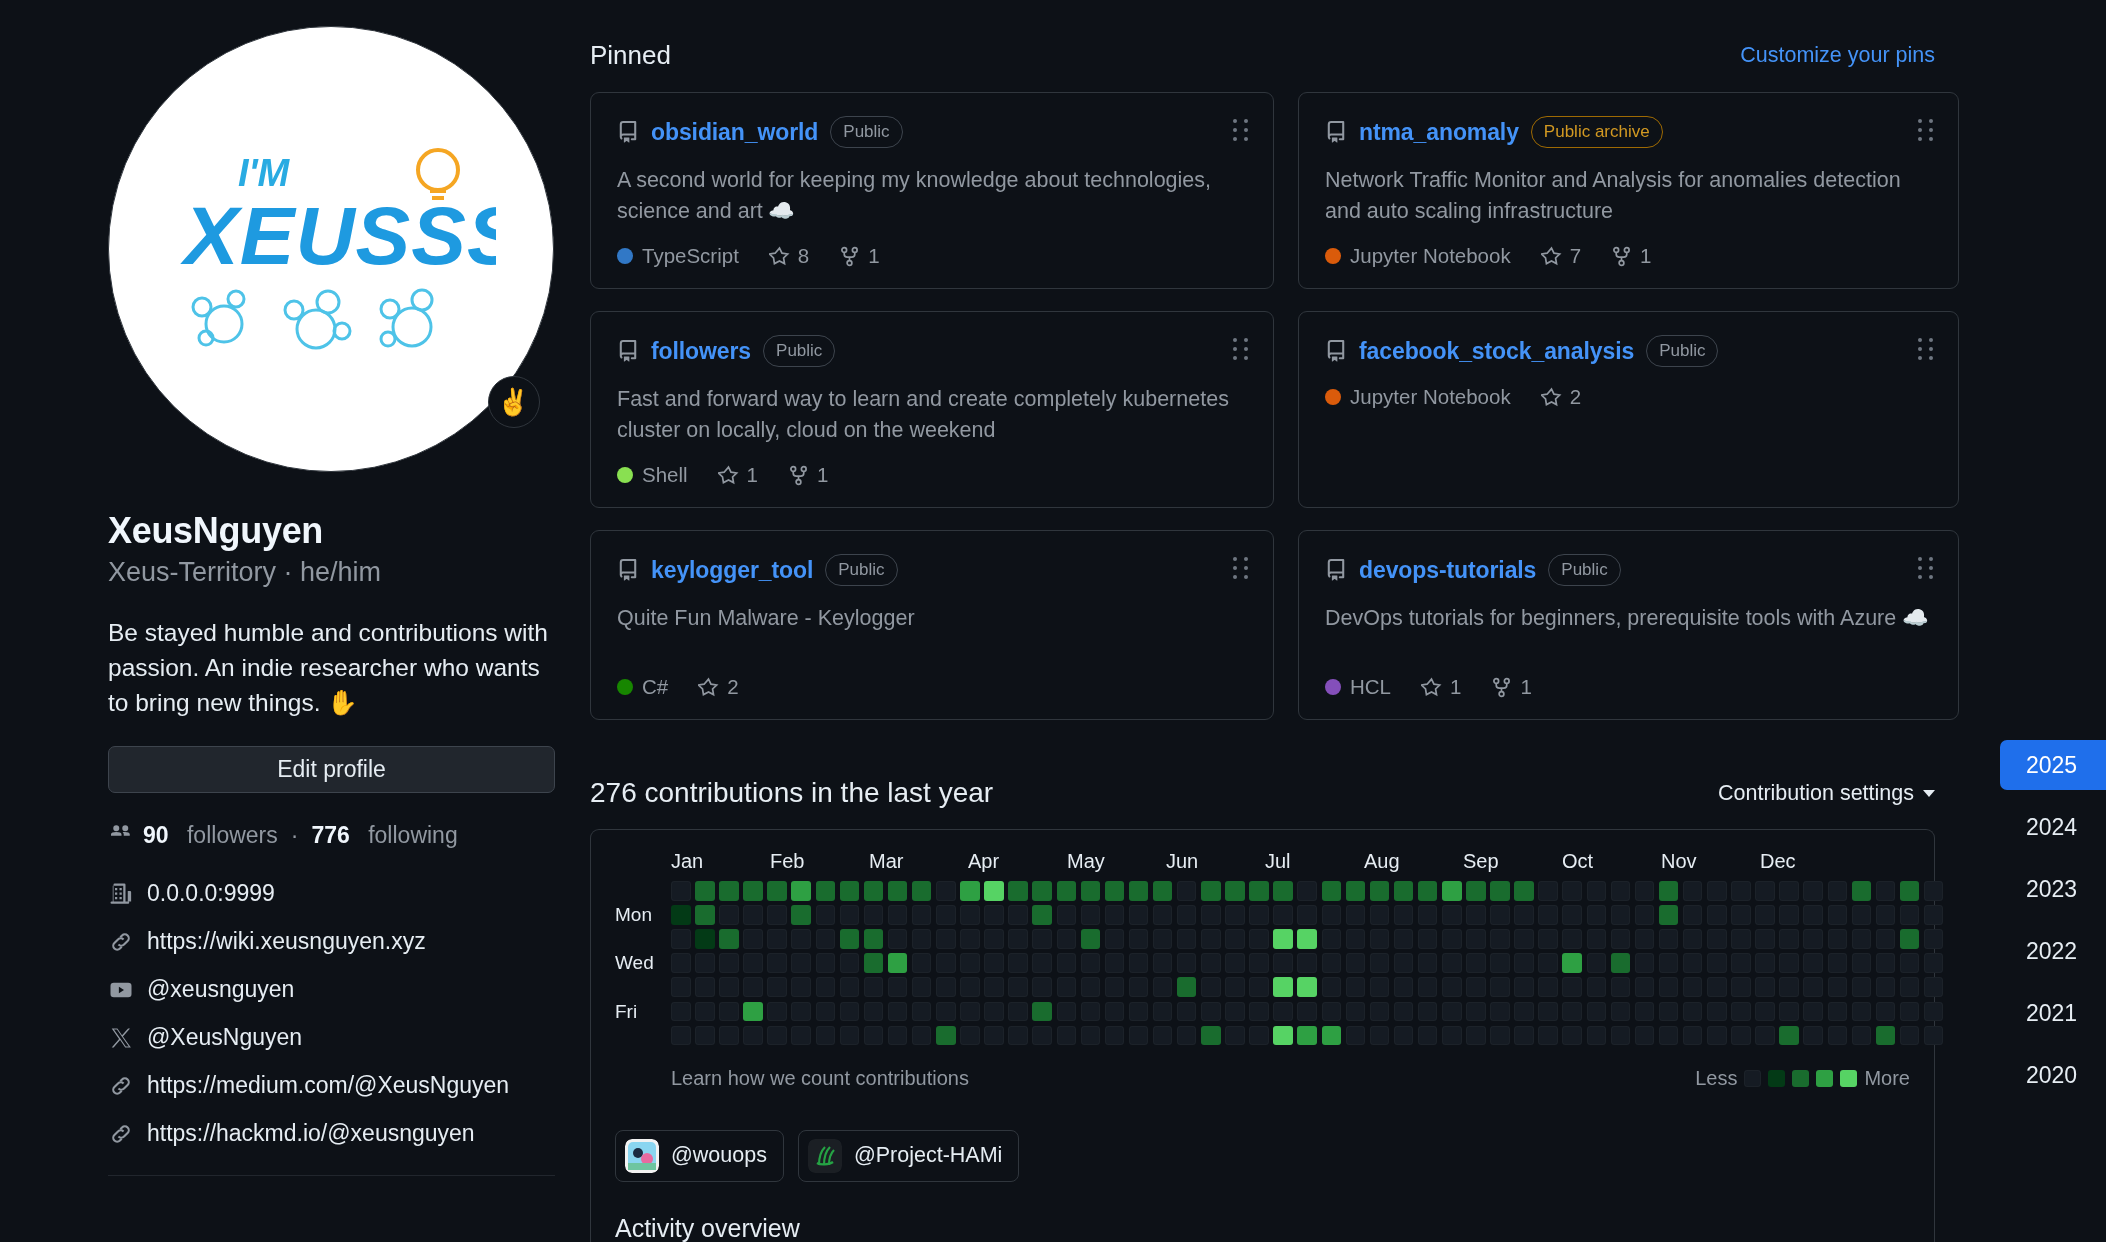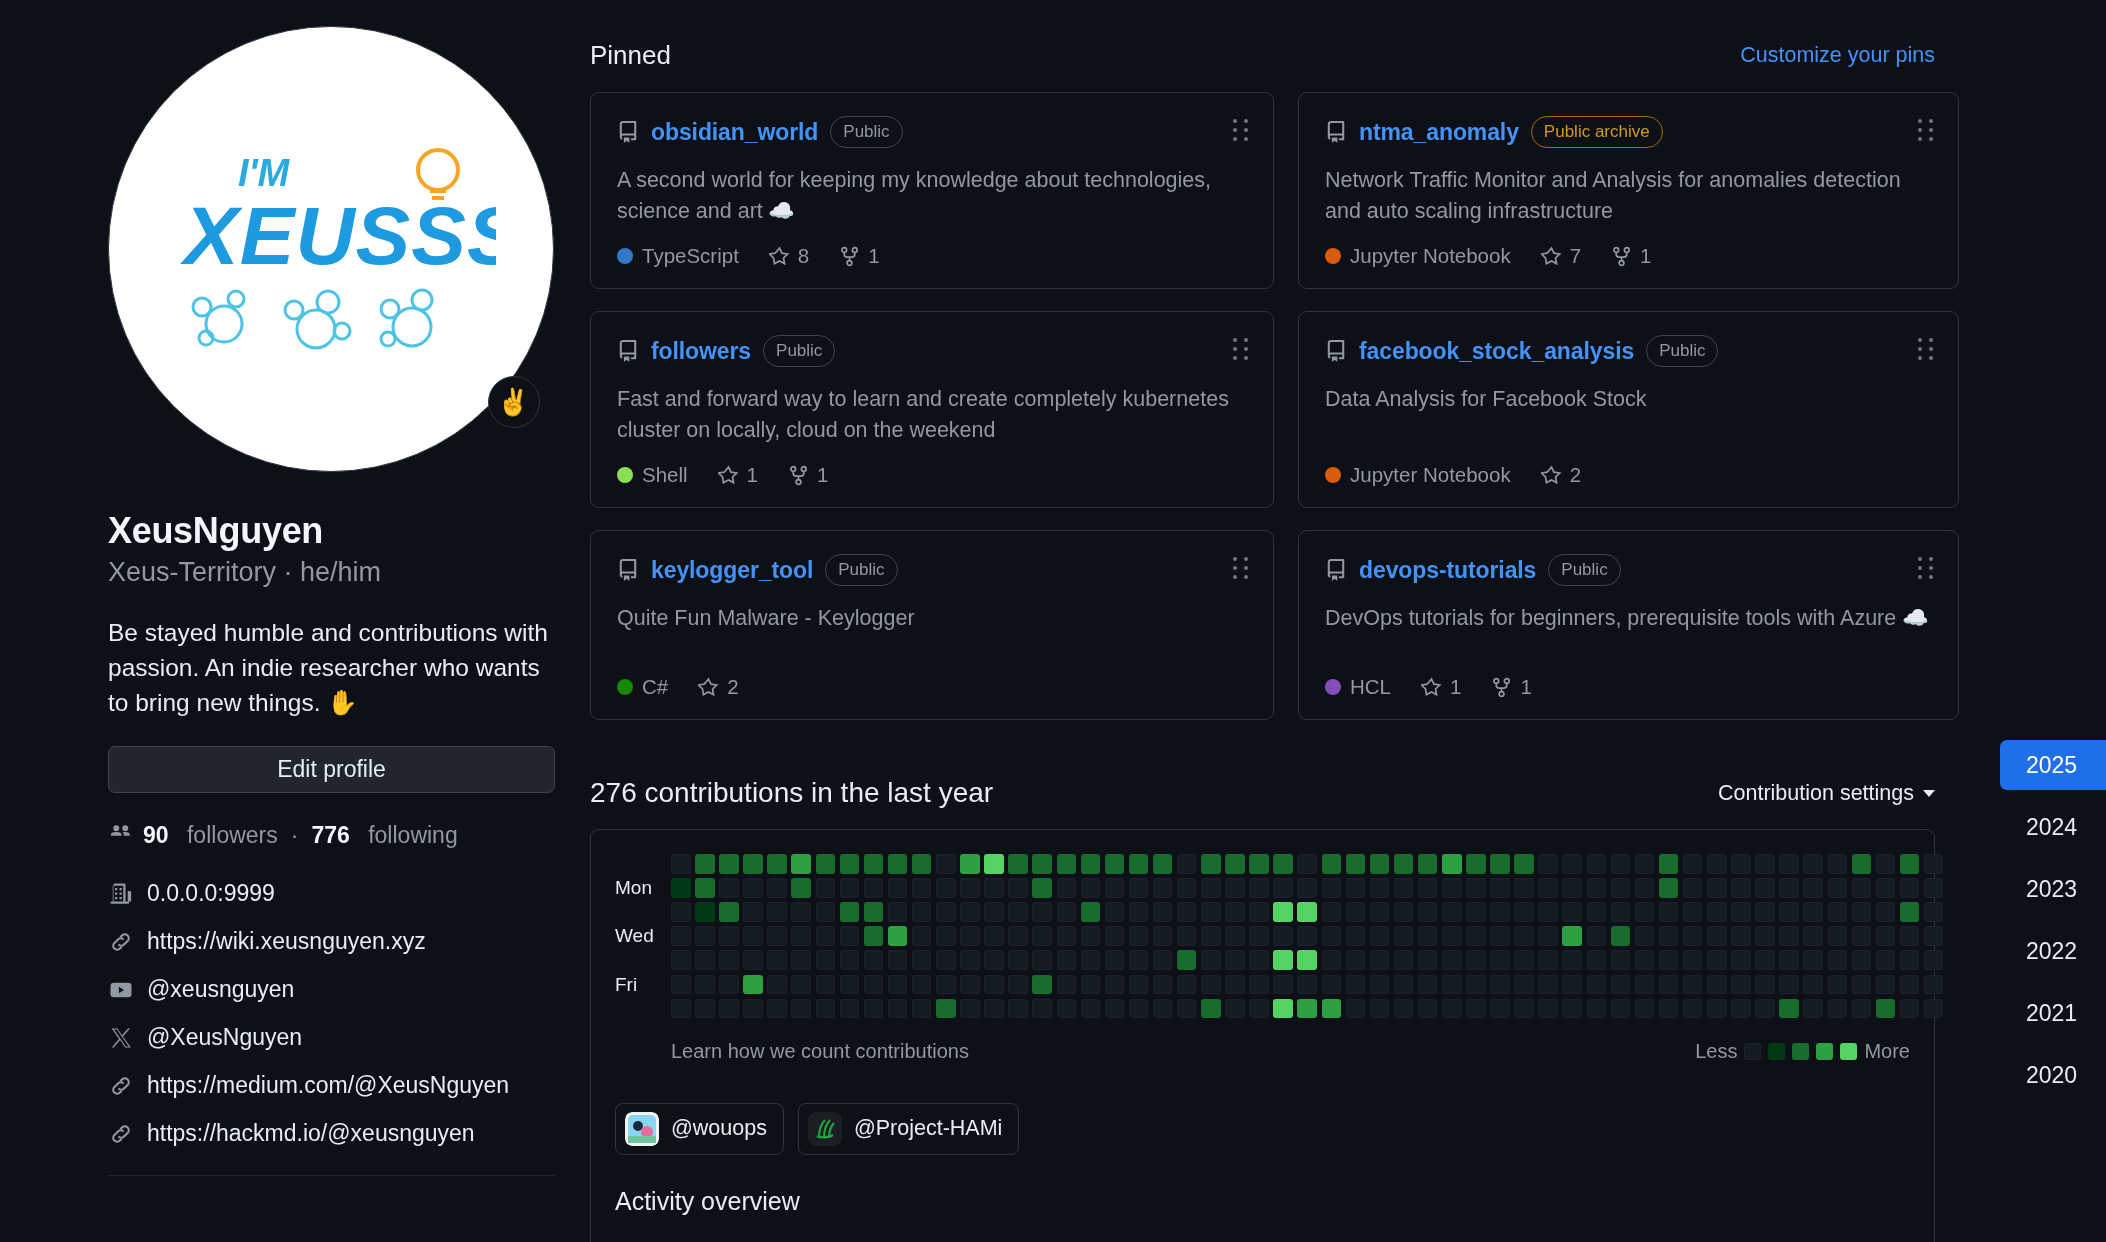--- a/index.html
+++ b/index.html
@@ -429,21 +429,20 @@
             <span class="vis-badge">Public</span>
           </div>
           <div class="drag-handle">
             <i></i>
             <i></i>
             <i></i>
             <i></i>
             <i></i>
             <i></i>
           </div>
-          <p class="pin-desc">Data Analysis for Facebook Stock</p>
           <div class="pin-meta">
             <span class="lang">
               <span class="lang-dot" style="background:#da5b0b"></span>
               <span>Jupyter Notebook</span>
             </span>
             <a class="metric" href="#">
               <svg width="21" height="21" viewBox="0 0 16 16" fill="none" stroke="#9198a1" stroke-width="1.3">
                 <path d="M8 1.6l1.9 3.9 4.3.6-3.1 3 .73 4.3L8 11.4l-3.85 2-0.7-4.3-3.1-3 4.3-.6Z"></path>
               </svg>
               <span>2</span>
@@ -528,20 +527,34 @@
     <section class="contrib-wrap">
       <div class="contrib-head">
         <h2 class="contrib-title">276 contributions in the last year</h2>
         <button class="contrib-settings">
           <span>Contribution settings</span>
           <span class="caret"></span>
         </button>
       </div>
 
       <div class="calendar">
+        <div class="cal-months" id="cal-months">
+            <span>Jan</span>
+            <span>Feb</span>
+            <span>Mar</span>
+            <span>Apr</span>
+            <span>May</span>
+            <span>Jun</span>
+            <span>Jul</span>
+            <span>Aug</span>
+            <span>Sep</span>
+            <span>Oct</span>
+            <span>Nov</span>
+            <span>Dec</span>
+          </div>
         <div class="cal-body">
           <div class="cal-daylabels" id="cal-days">
               <span></span>
               <span>Mon</span>
               <span></span>
               <span>Wed</span>
               <span></span>
               <span>Fri</span>
               <span></span>
             </div>

